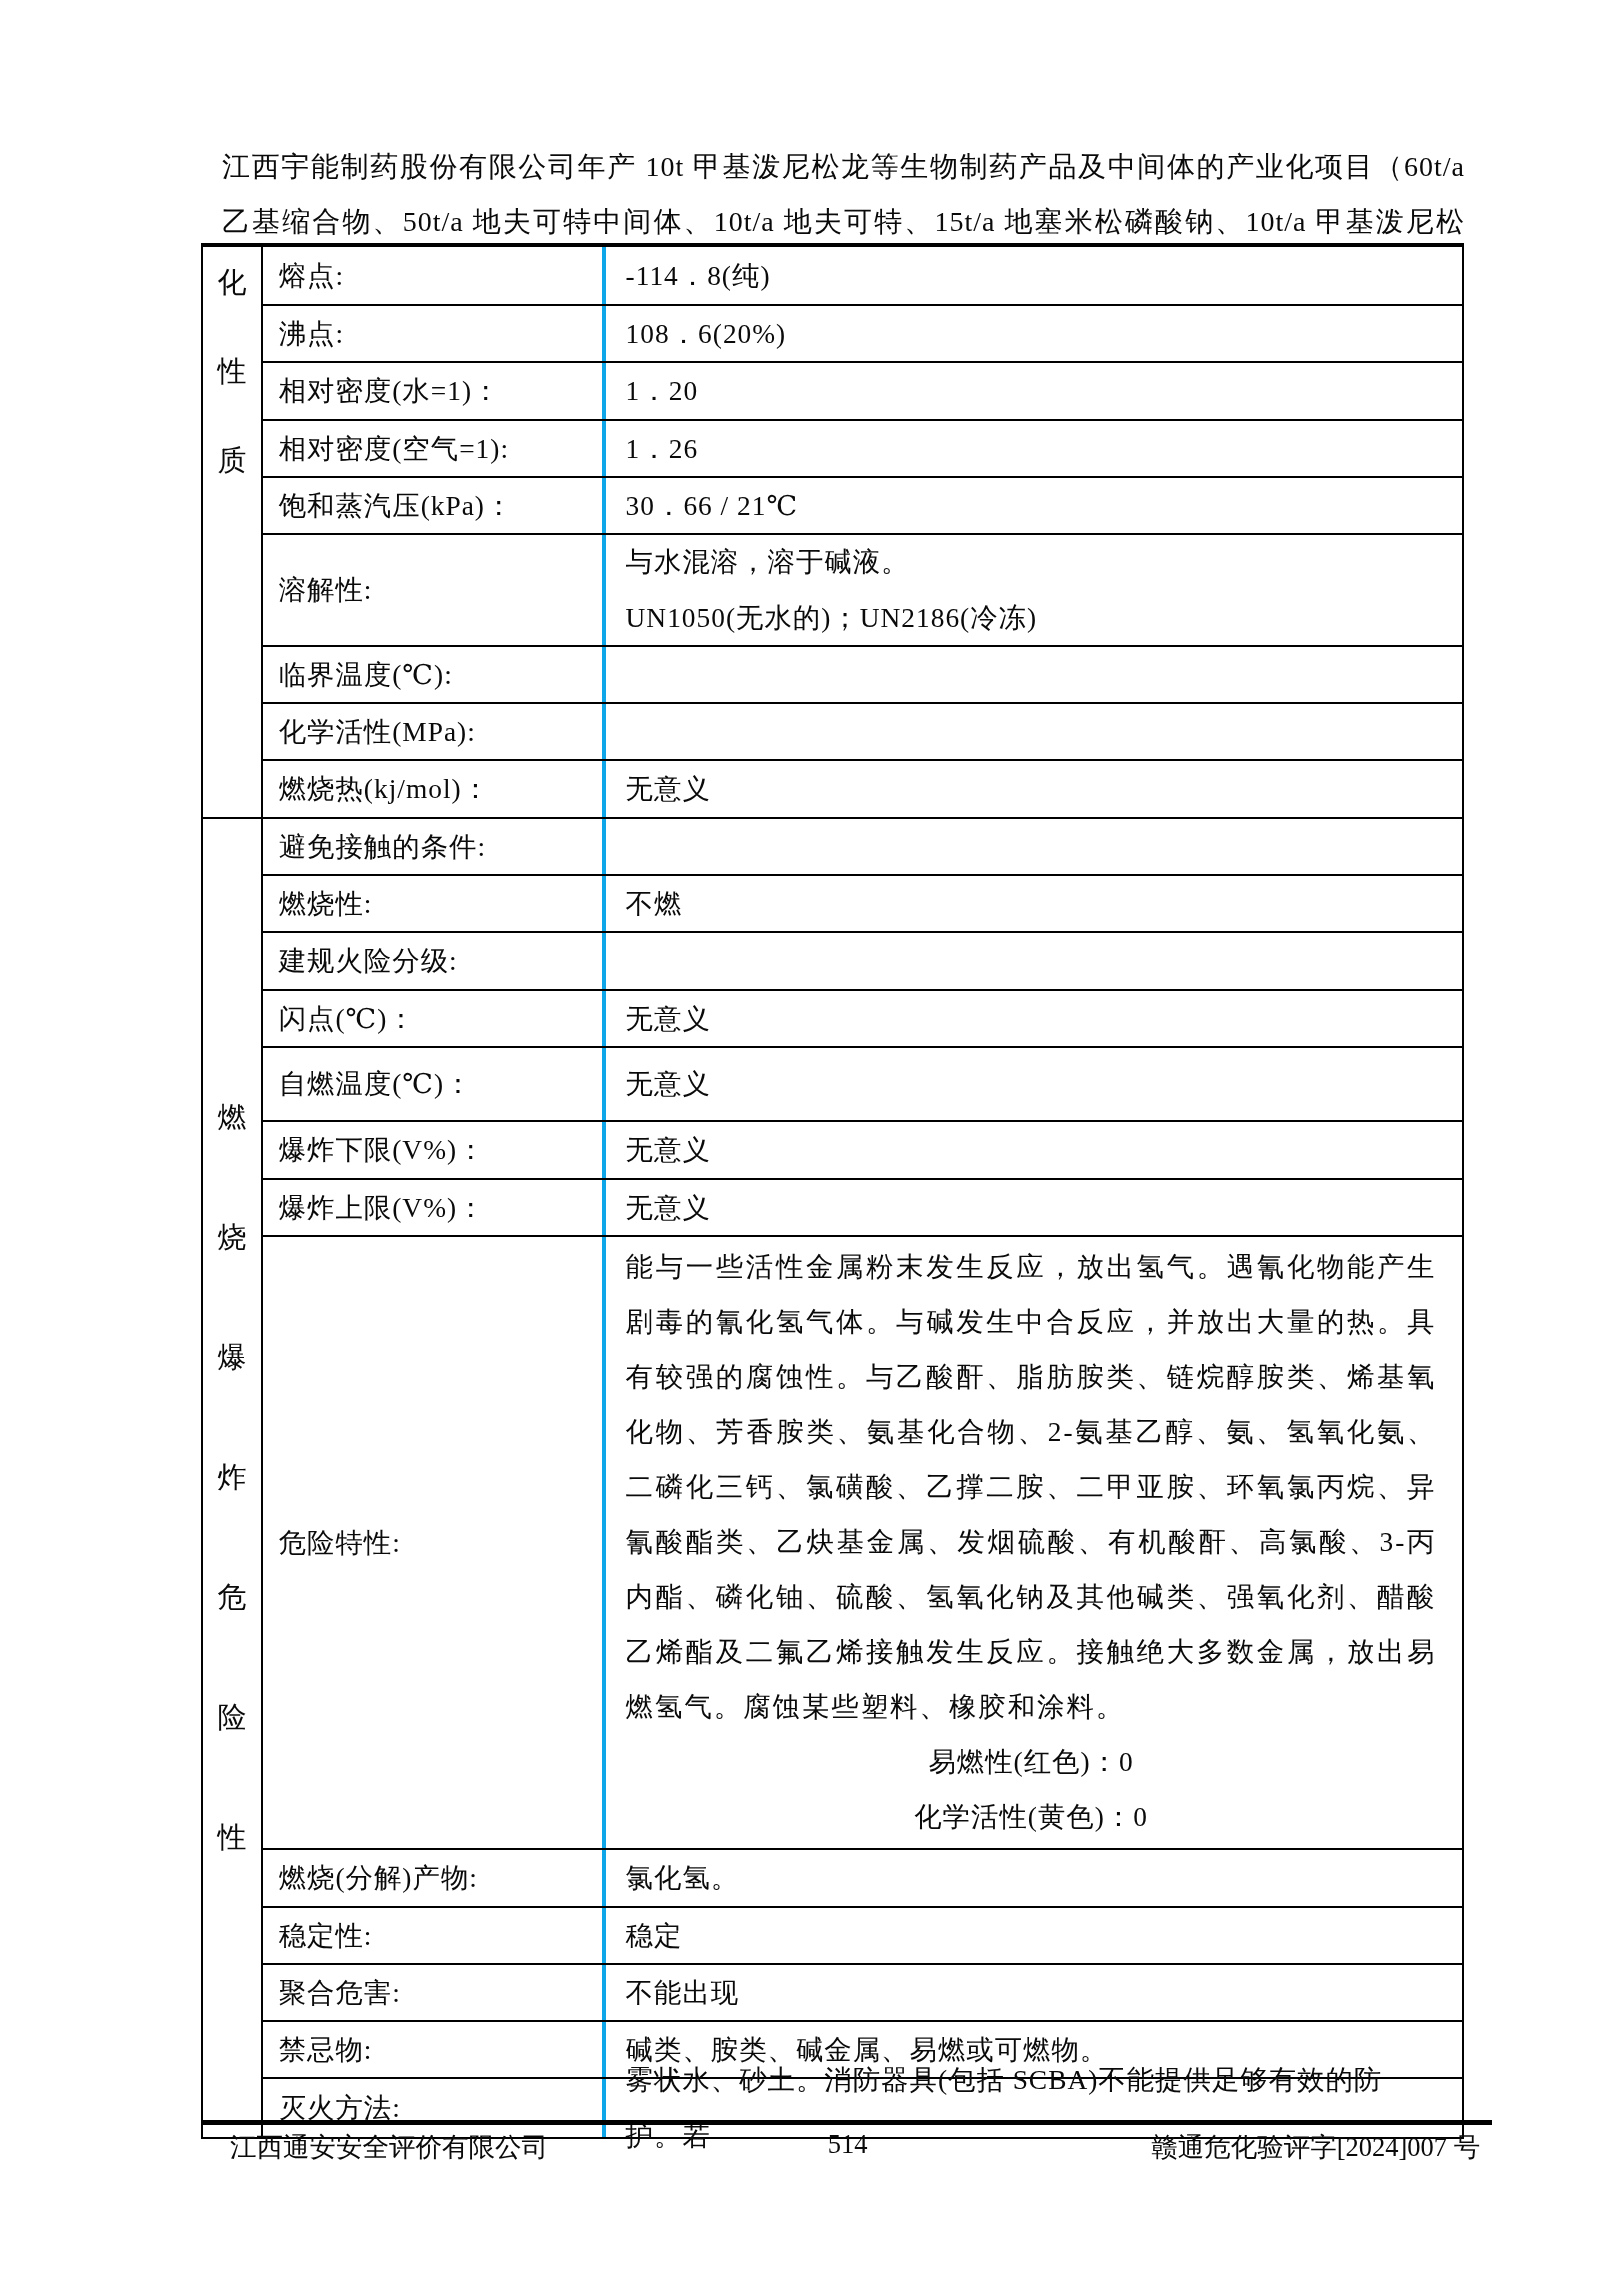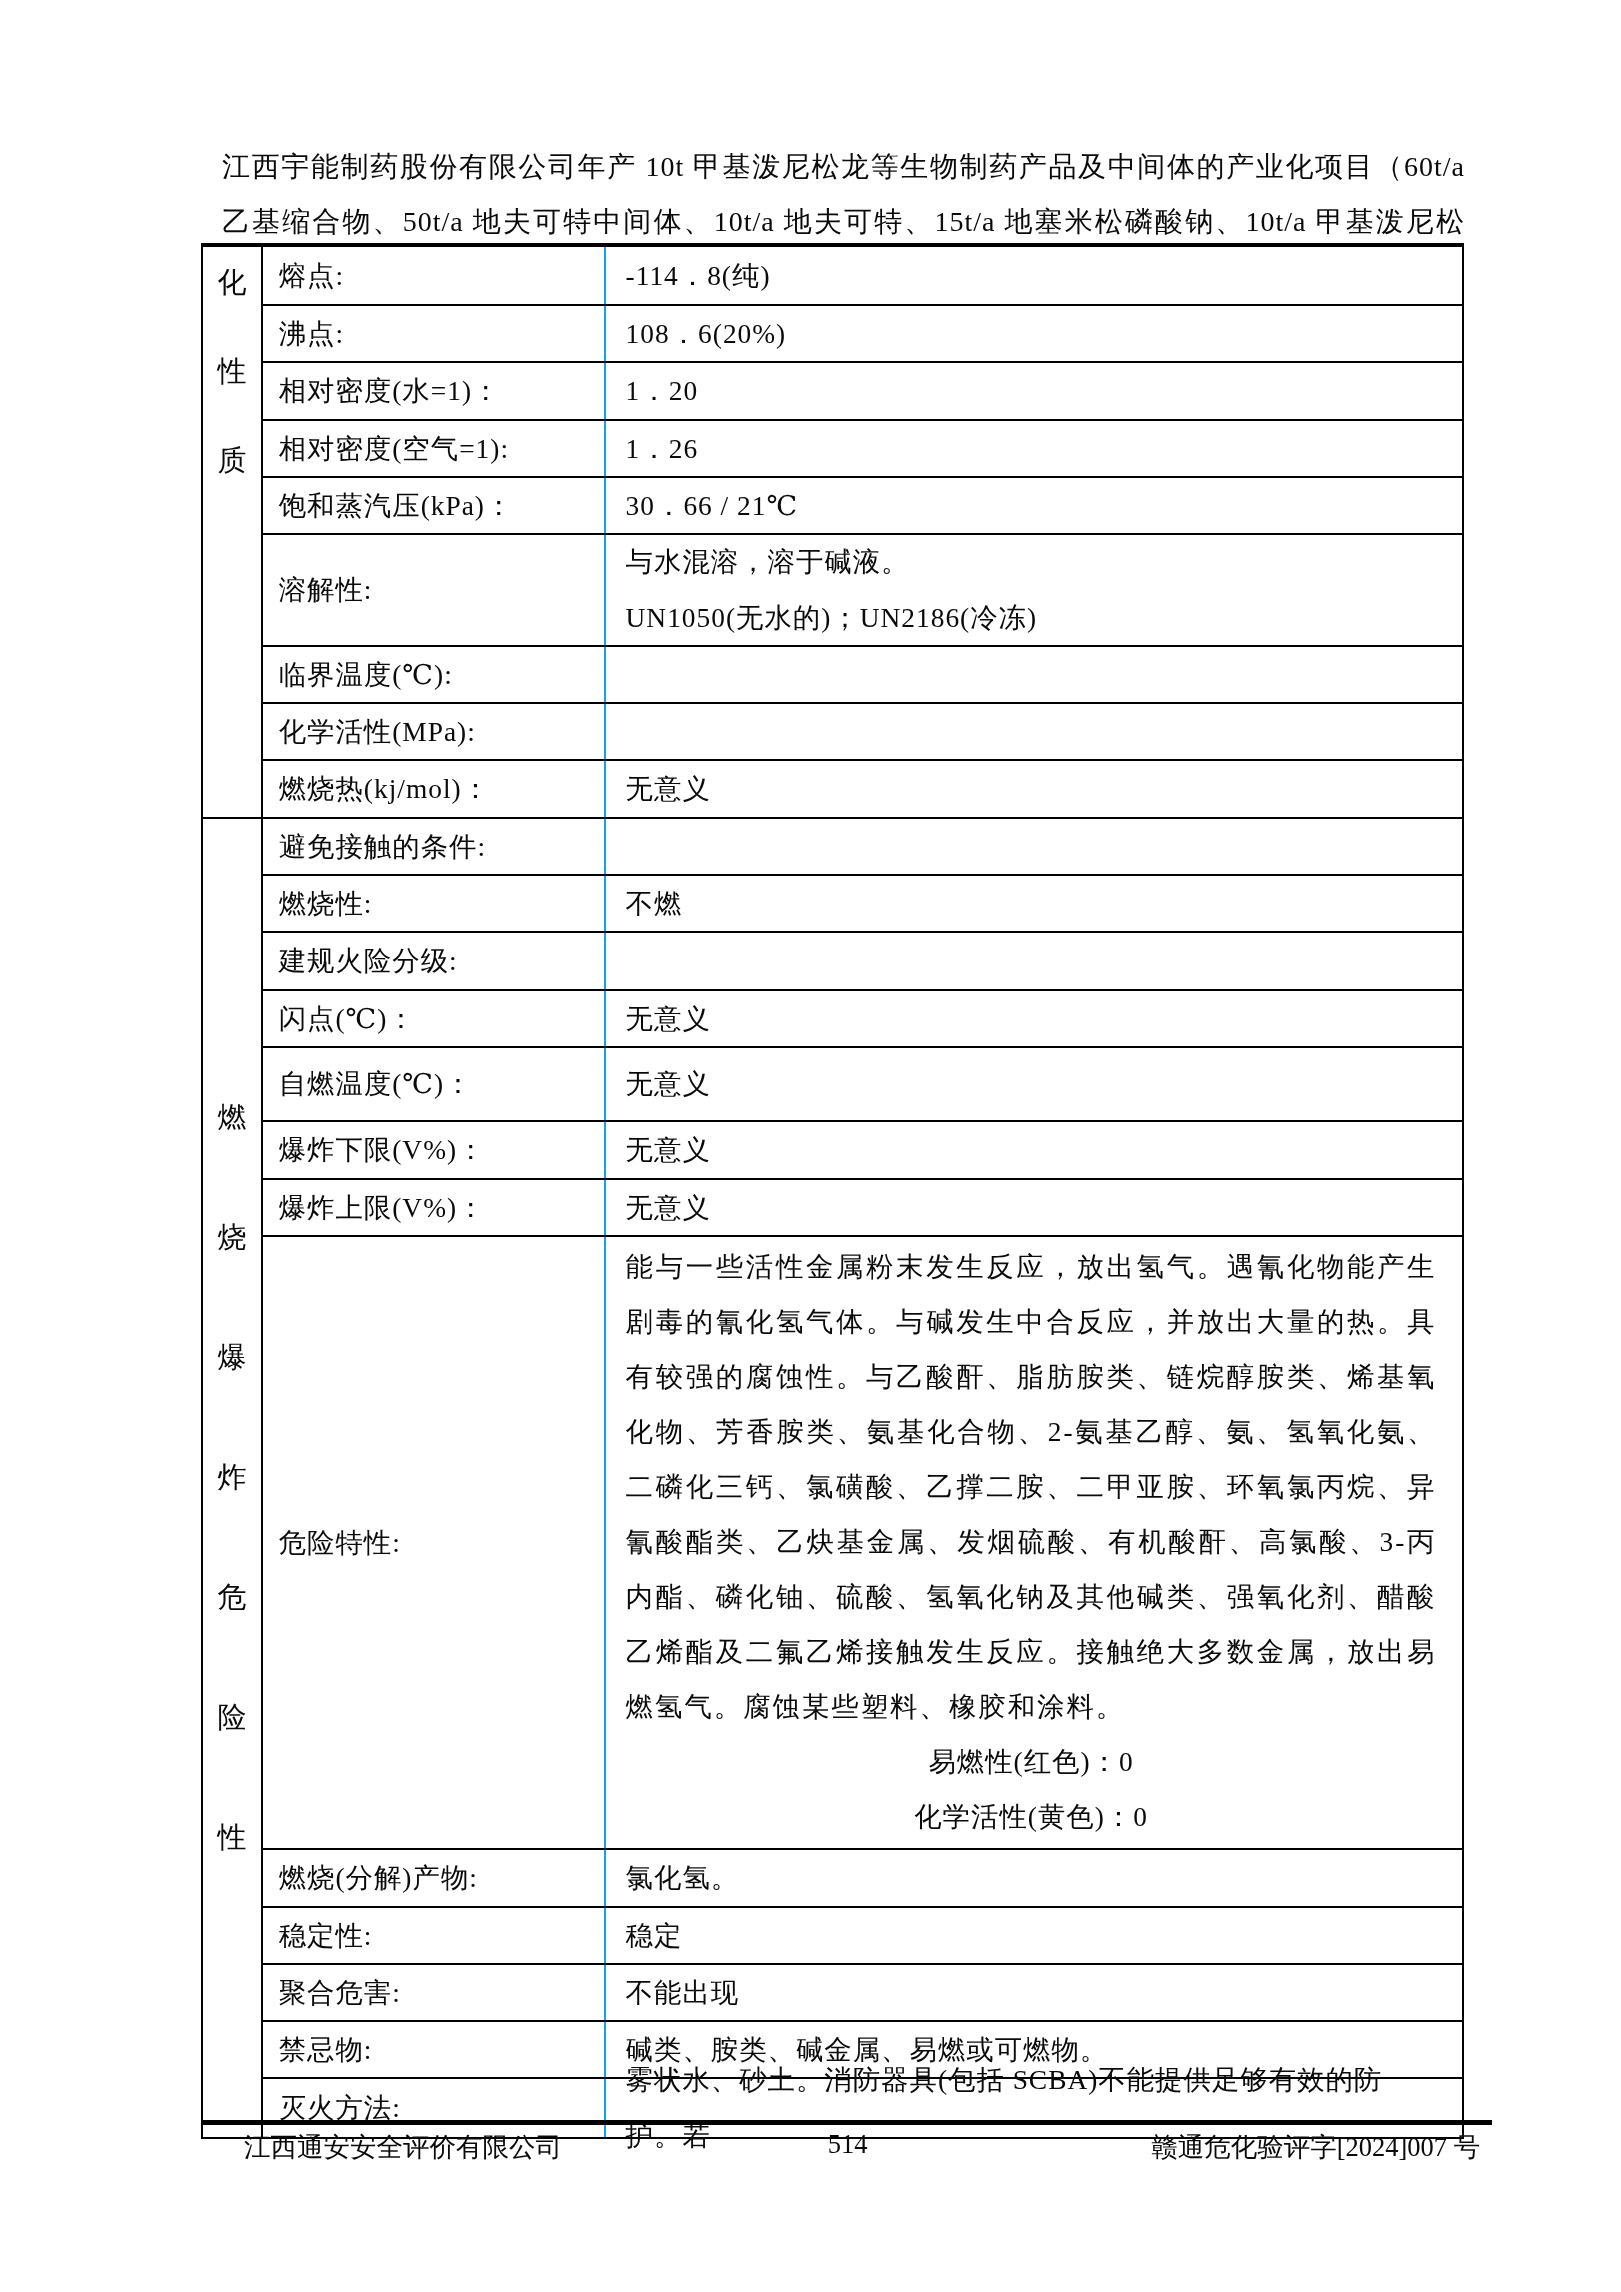--- a/index.html
+++ b/index.html
@@ -53,21 +53,21 @@
   .sec-rows{flex:1;display:flex;flex-direction:column;min-width:0;}
   .row{
     display:flex;
     box-sizing:border-box;
     border-bottom:2px solid #000;
   }
   .row:last-child{border-bottom:none;}
   .cell-name{
     width:343px;
     box-sizing:border-box;
-    border-right:2px solid #0ea5e9;
+    border-right:4px solid #0ea5e9;
     display:flex;
     align-items:center;
     padding-left:15.7px;
     font-size:27.4px;
     letter-spacing:1px;
     flex-shrink:0;
   }
   .cell-value{
     flex:1;
     min-width:0;
@@ -97,21 +97,21 @@
     background:#000;
   }
   .page-footer{
     position:absolute;
     left:203px;
     top:2129px;
     width:1289px;
     height:39px;
     font-size:26.5px;
   }
-  .page-footer .f-left{position:absolute;left:41px;top:0;}
+  .page-footer .f-left{position:absolute;left:27px;top:0;}
   .page-footer .f-center{position:absolute;left:50%;transform:translateX(-50%);top:0;}
   .page-footer .f-right{position:absolute;right:11.8px;top:0;}
 </style>
 </head>
 <body>
 
 <div class="page">
 
   <div class="doc-title">
     <div class="tline justify">江西宇能制药股份有限公司年产 10t 甲基泼尼松龙等生物制药产品及中间体的产业化项目（60t/a</div>

